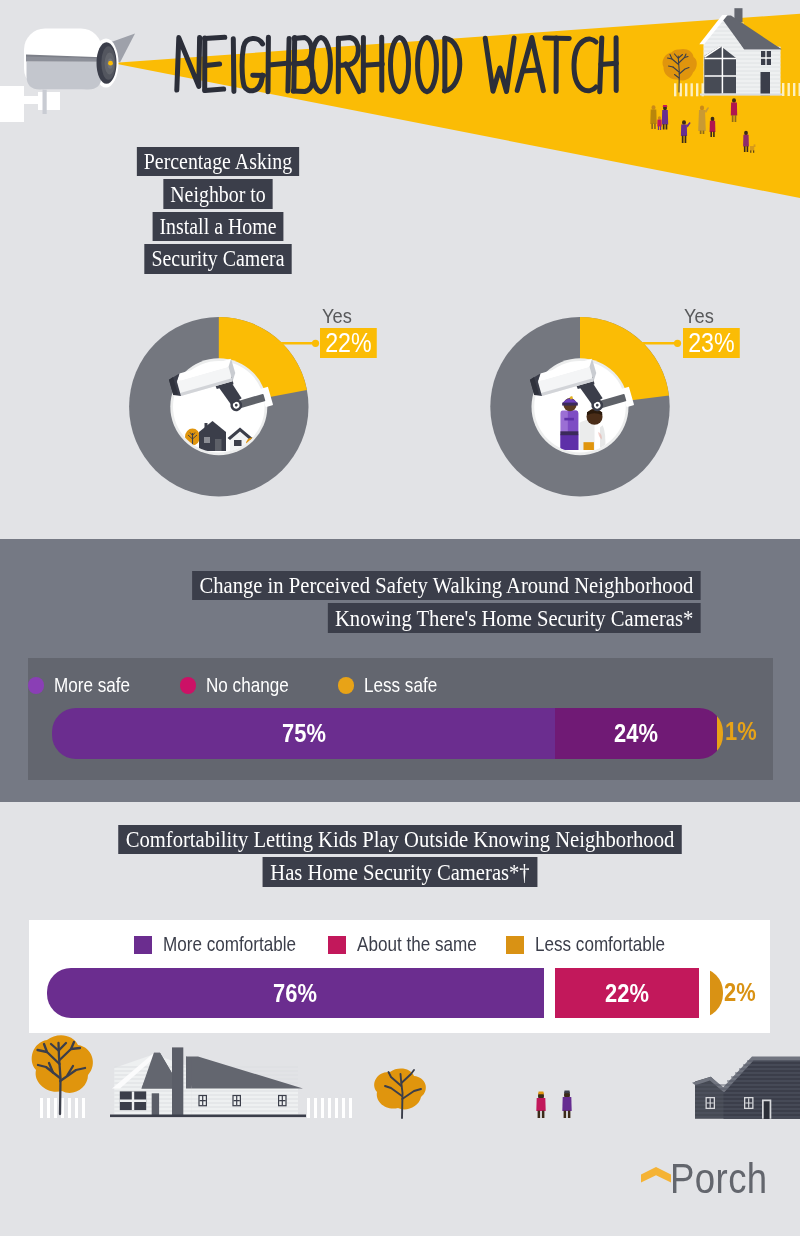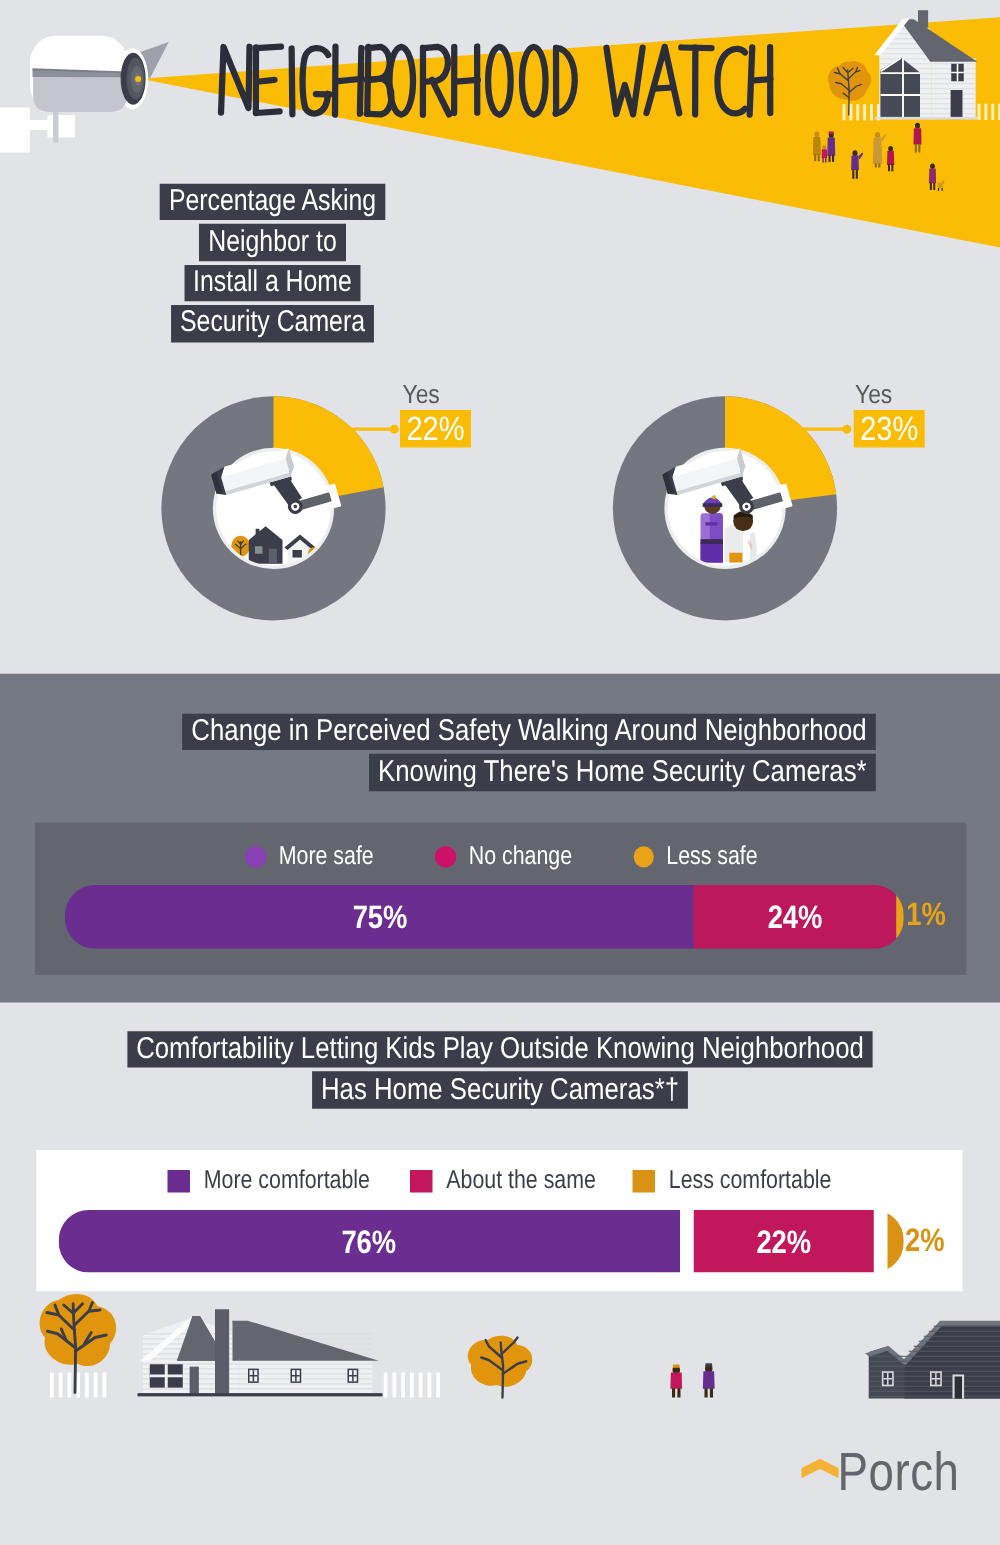--- a/index.html
+++ b/index.html
@@ -12,37 +12,37 @@
   #hero{position:absolute;left:0;top:0;width:800px;height:210px;}
   #hero-title{position:absolute;left:0px;top:0px;width:800px;height:110px;}
 
   
   .headline{position:absolute;text-align:center;}
   .headline .ln{display:block;}
   .headline .ln > span{
     display:inline-block;background:#3b3e4a;color:#fff;
     font-weight:400;white-space:nowrap;
   }
-  .hl-q{font-size:24px;}
+  .hl-q{font-size:24px;font-family:Liberation Serif, serif;}
   .hl-q .ln{height:32.4px;transform:scaleX(0.828);transform-origin:center top;}
   .hl-q .ln > span{padding:4.3px 8.6px 5.2px 8.6px;line-height:20px;}
 
   
   .donut-wrap{position:absolute;}
   .yes-label{position:absolute;color:#58595b;font-size:21px;line-height:21px;transform:scaleX(0.87);transform-origin:left top;}
   .pct-badge{position:absolute;background:#fbbc05;color:#fff;font-size:27px;
     font-weight:400;padding:3px 6px 3px 6px;line-height:24px;height:24px;
     transform:scaleX(0.86);transform-origin:left top;}
 
   
   #band{position:absolute;left:0;top:539px;width:800px;height:263px;background:#757984;}
   #band-head{position:absolute;left:50px;top:571px;width:700px;text-align:right;}
   #band-head .ln{transform:scaleX(0.859);}
   #band-card{position:absolute;left:27.7px;top:657.5px;width:745px;height:122px;background:#63666f;}
-  #band-card .legend{position:absolute;left:0;top:17px;width:745px;text-align:center;}
+  #band-card .legend{position:absolute;left:0;top:17px;width:745px;}
 
   
   #low-head{position:absolute;left:50px;top:825px;width:700px;}
   #low-head .ln{transform:scaleX(0.859);}
   #low-card{position:absolute;left:29px;top:920.3px;width:741px;height:112.8px;background:#ffffff;}
   #low-card .legend{position:absolute;left:0;top:14px;width:741px;text-align:center;}
 
   .legend-item{display:inline-block;white-space:nowrap;vertical-align:middle;}
   .legend-dot{display:inline-block;width:16.5px;height:16.5px;border-radius:50%;vertical-align:middle;margin-right:10px;}
   .legend-sq{display:inline-block;width:18px;height:18px;vertical-align:-4px;margin-right:11px;}
@@ -374,21 +374,21 @@
       <span class="legend-item"><span class="legend-dot" style="background:#8a3fb5"></span><span class="legend-txt" style="color:#fff;width:73.1px"><i>More safe</i></span></span>
       <span style="display:inline-block;width:43.4px"></span>
       <span class="legend-item"><span class="legend-dot" style="background:#cc1166"></span><span class="legend-txt" style="color:#fff;width:84.0px"><i>No change</i></span></span>
       <span style="display:inline-block;width:39px"></span>
       <span class="legend-item"><span class="legend-dot" style="background:#e8a317"></span><span class="legend-txt" style="color:#fff;width:71.0px"><i>Less safe</i></span></span>
     </div>
     <div class="barrow" style="left:24.1px;top:50.5px;width:671.6px;">
       <div class="seg" style="width:503.7px;background:#6b2d8f">
           <span class="seg-lbl">75%</span>
         </div>
-      <div class="seg" style="width:161.1px;background:#be185d">
+      <div class="seg" style="width:161.1px;background:#701a75">
           <span class="seg-lbl">24%</span>
         </div>
       <div class="seg" style="width:6.8px;background:#e8a317"></div>
     </div>
     <div style="position:absolute;left:697.2px;top:60.2px;color:#e8a317;font-size:26px;font-weight:700;line-height:26px;transform:scaleX(0.842);transform-origin:left center;">1%</div>
   </div>
 
   <div id="low-head" class="headline hl-q">
     <span class="ln"><span>Comfortability Letting Kids Play Outside Knowing Neighborhood</span></span>
     <span class="ln"><span>Has Home Security Cameras*†</span></span>

